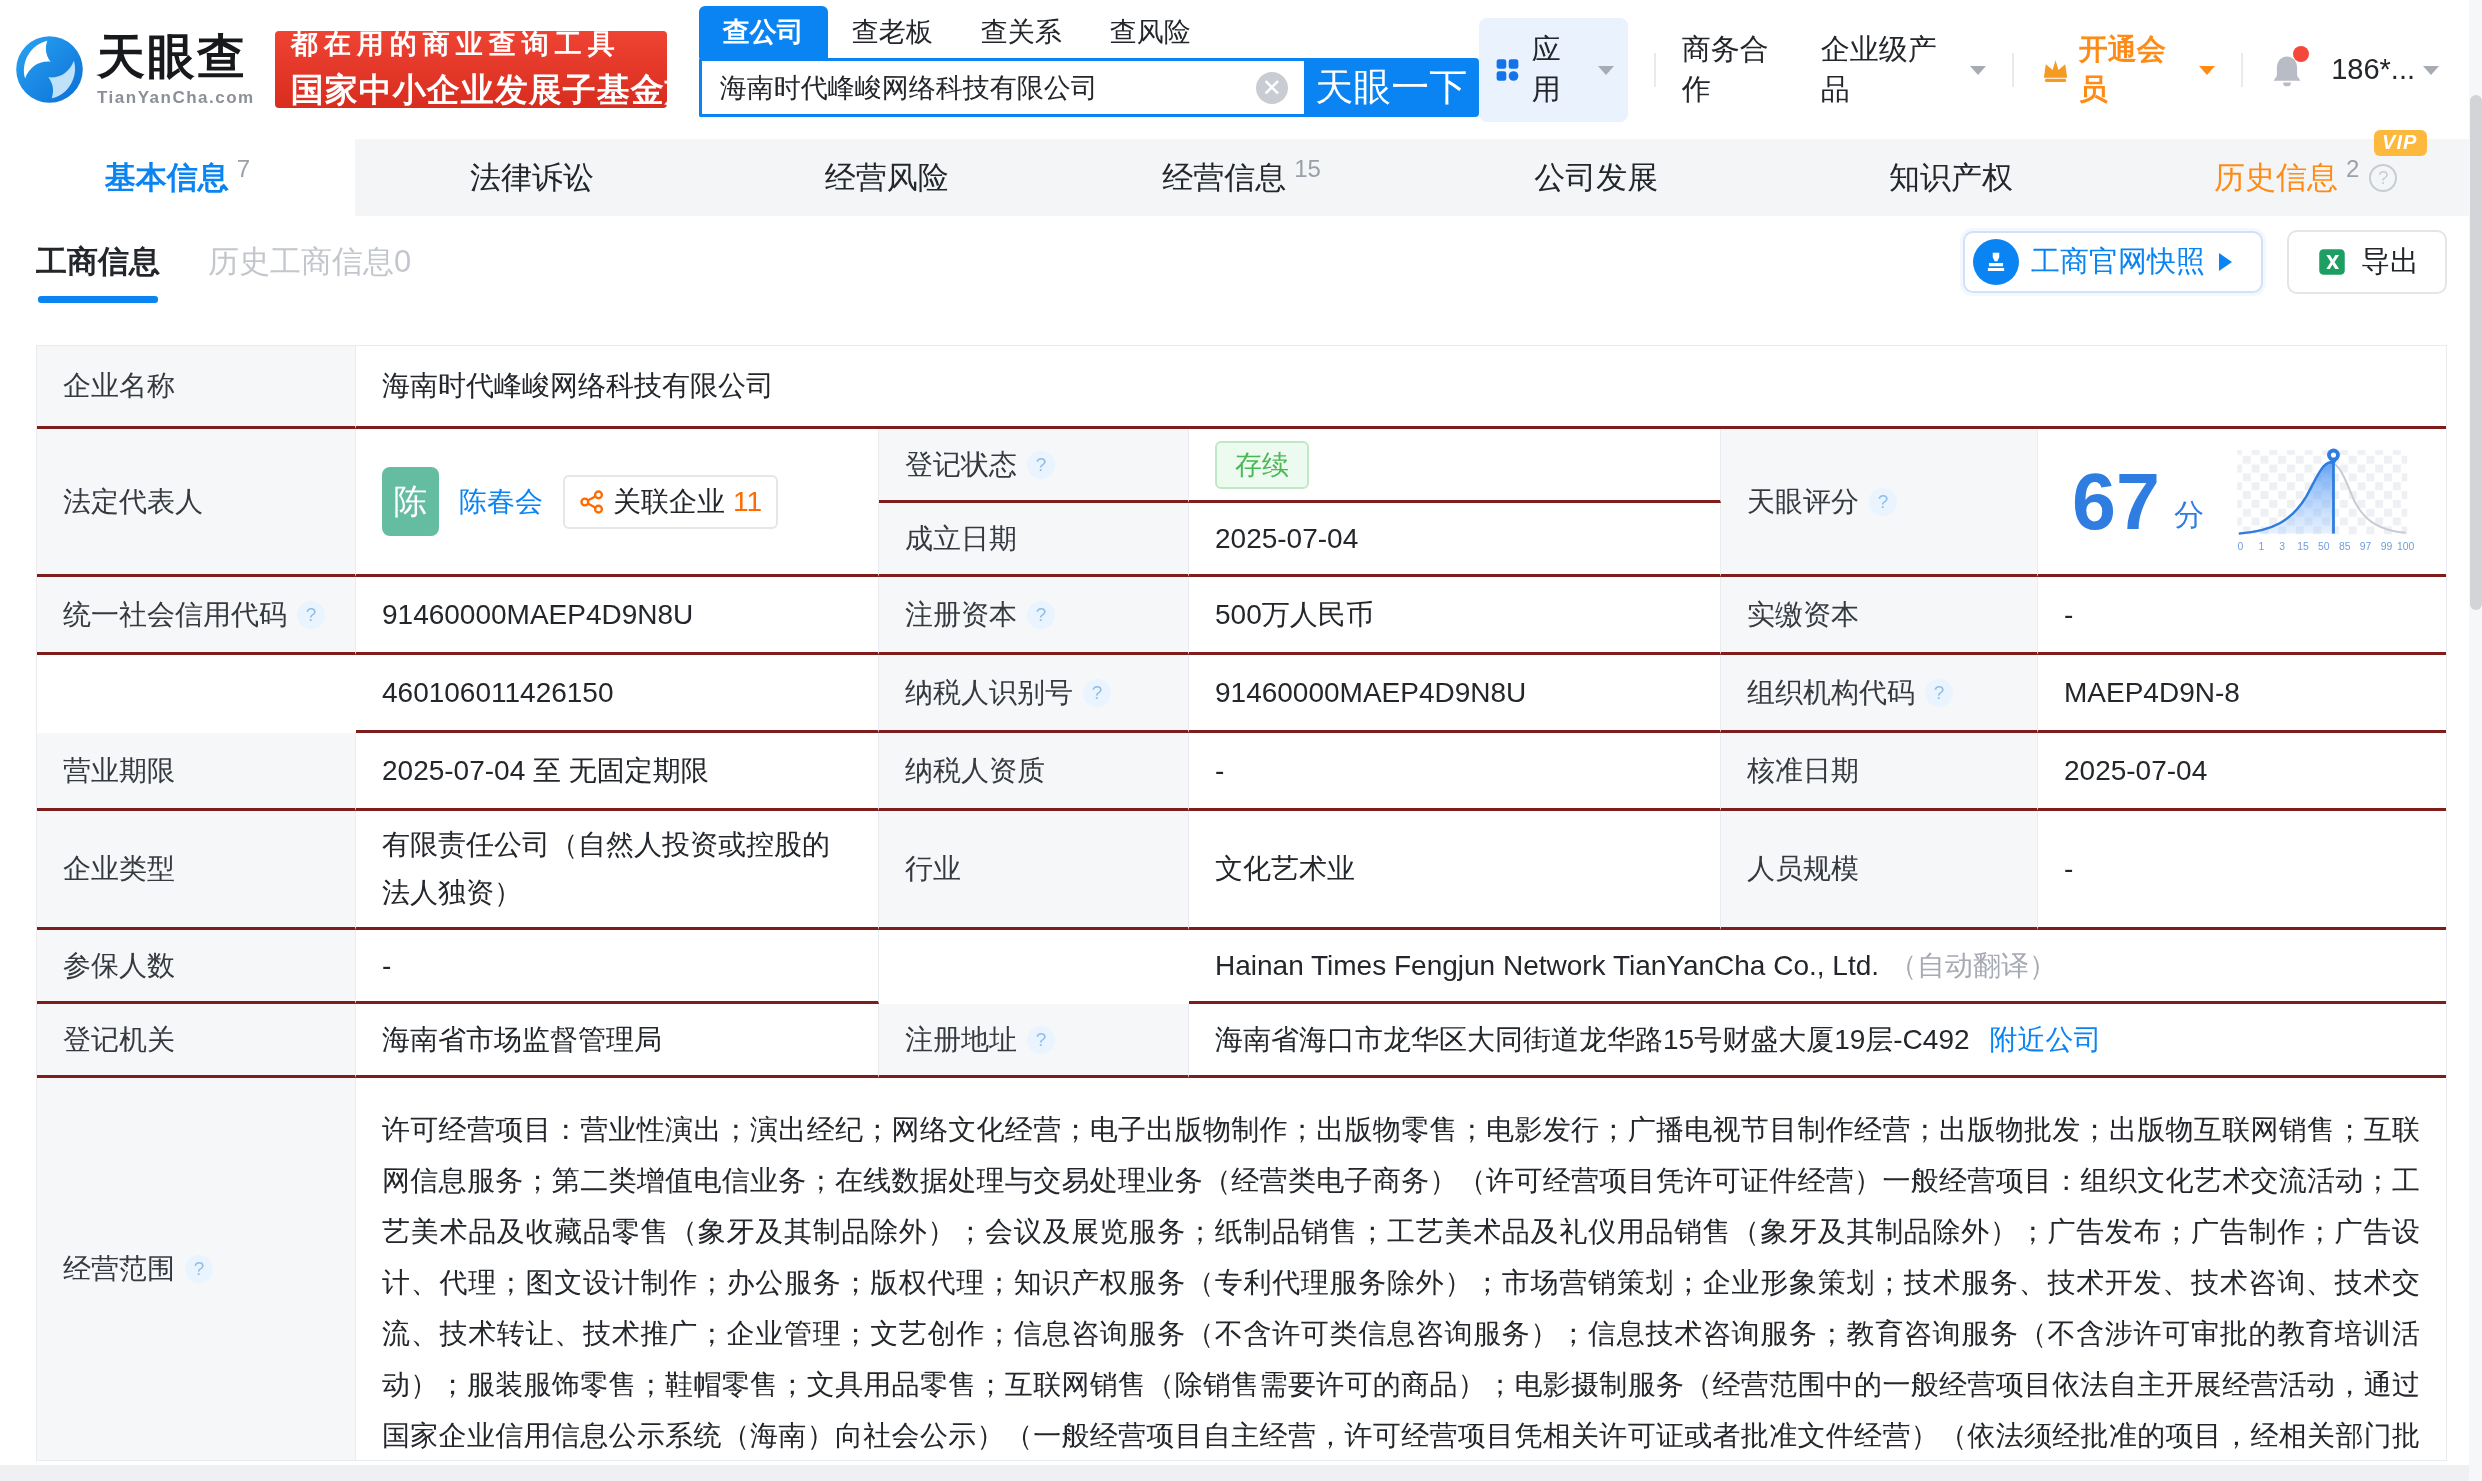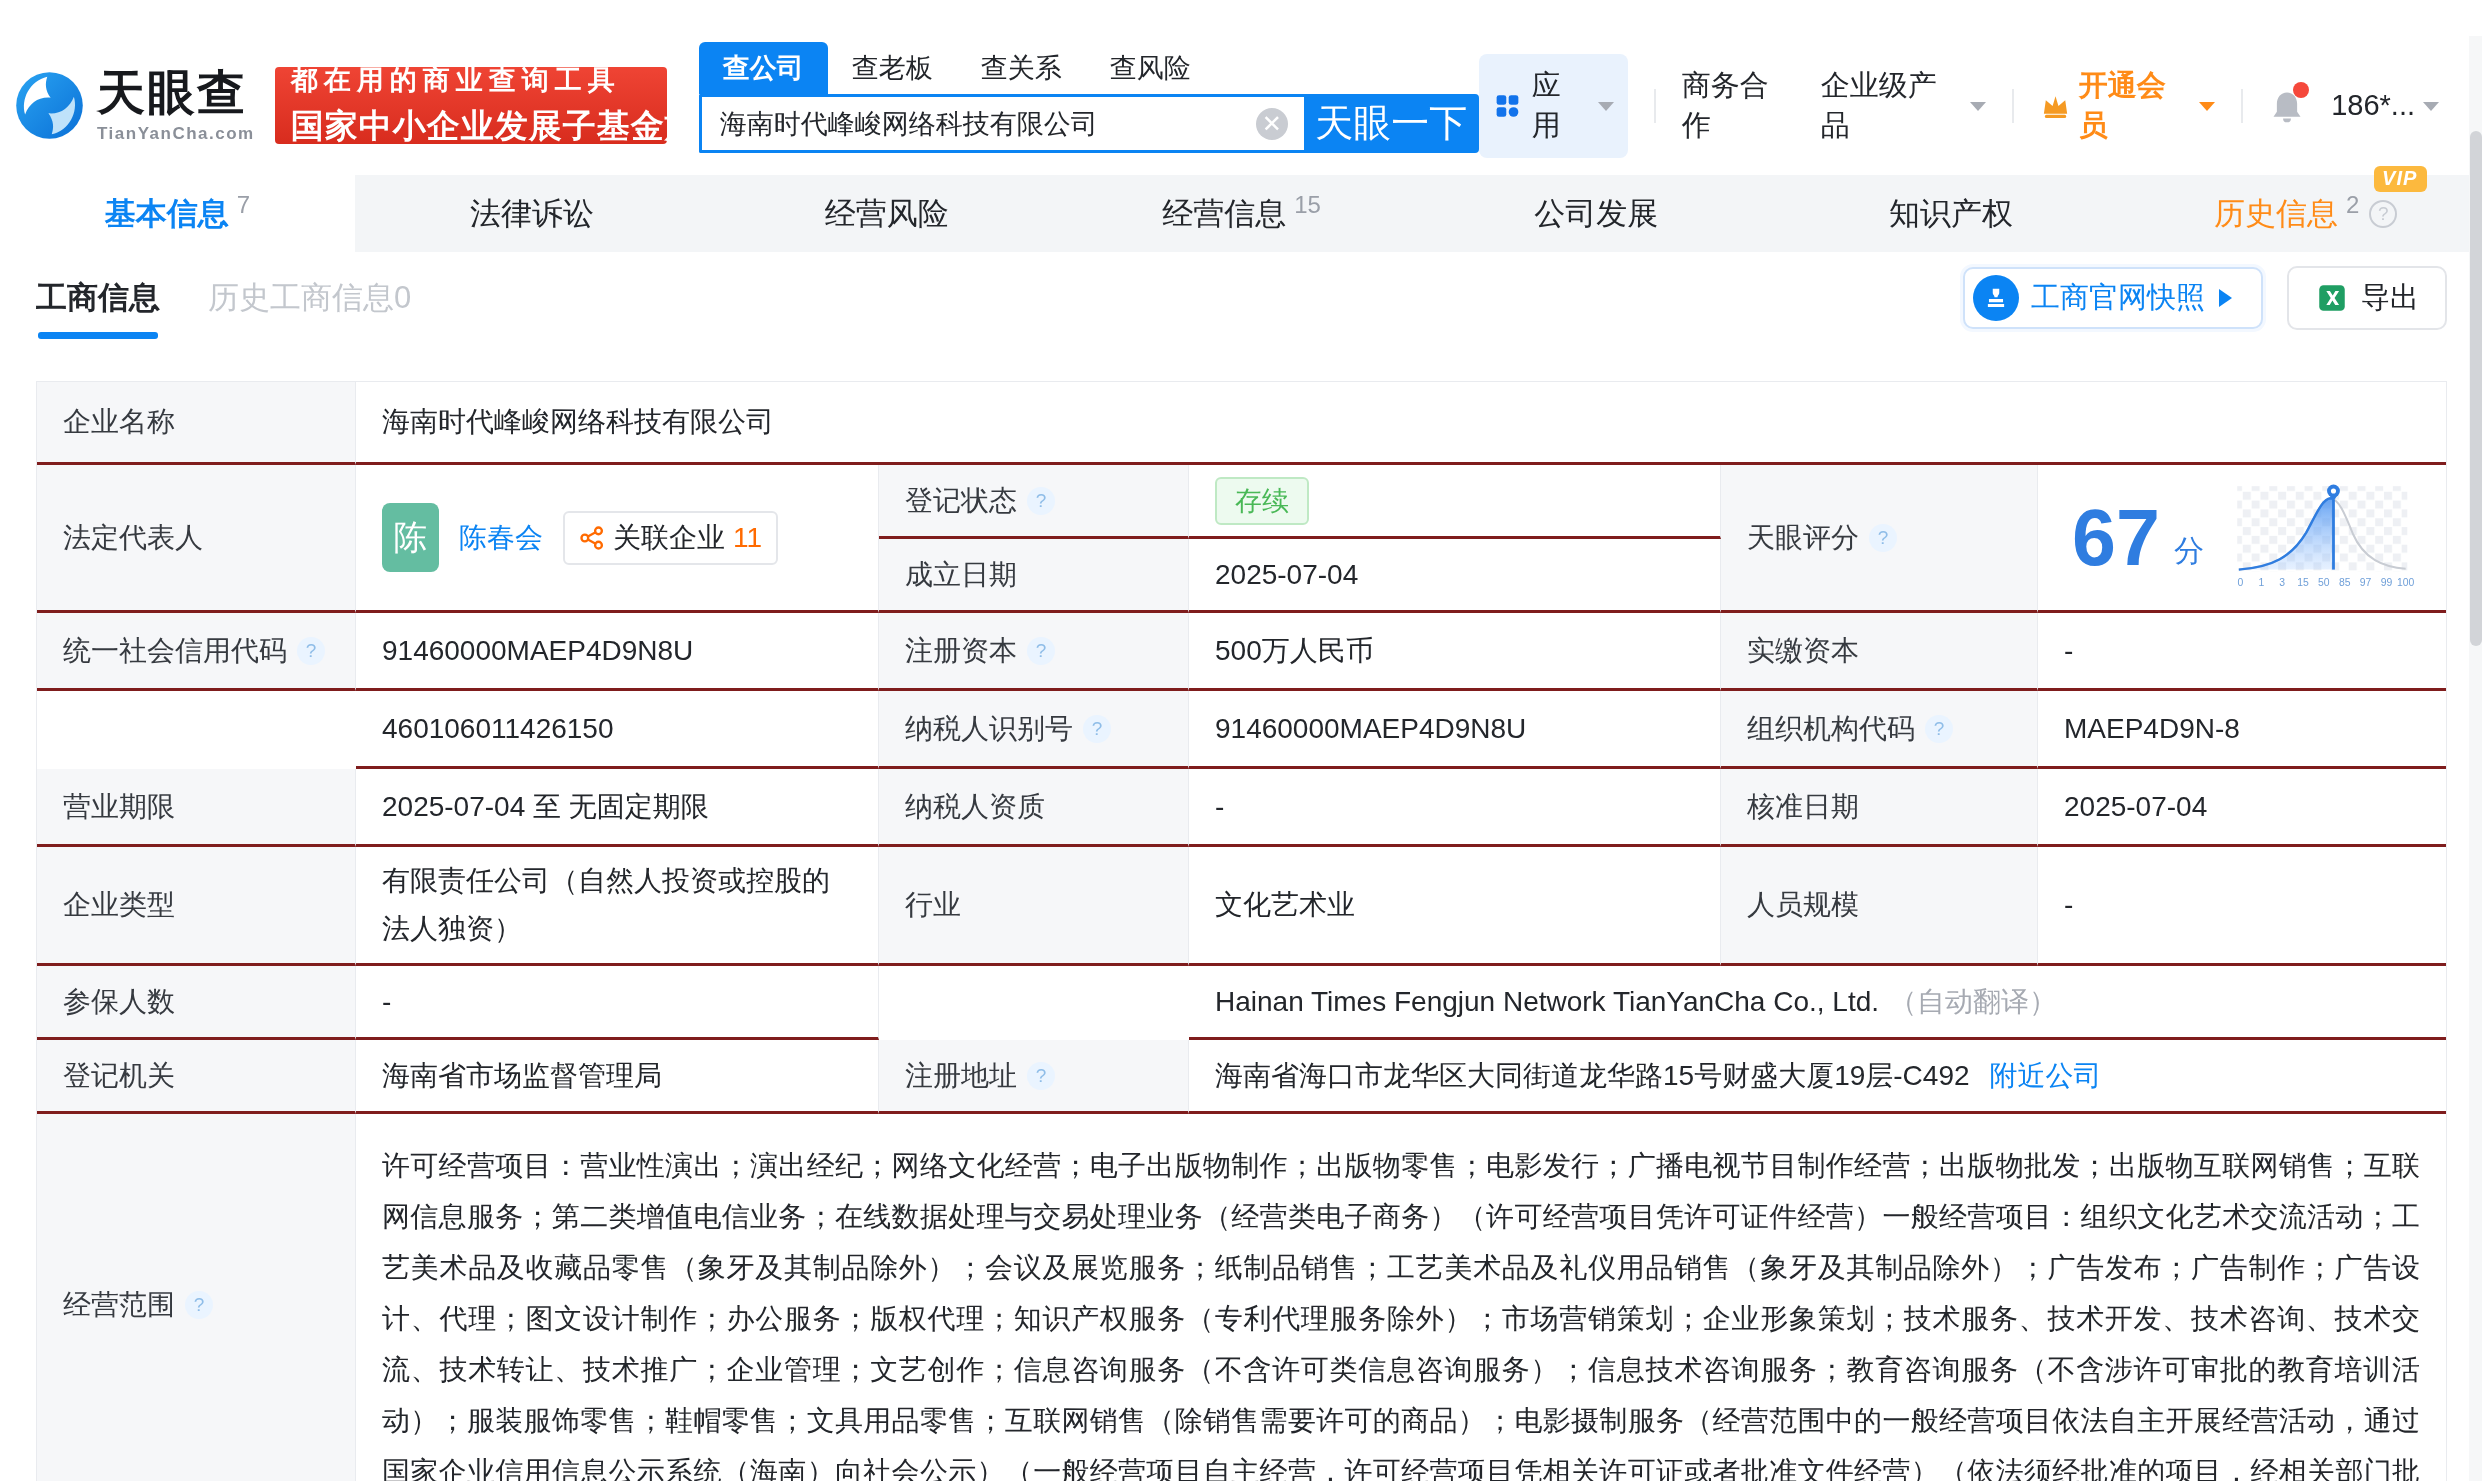--- a/index.html
+++ b/index.html
@@ -1,21 +1,21 @@
 <!DOCTYPE html>
 <html><head>
 <meta charset="utf-8">
 <style>
   * { margin:0; padding:0; box-sizing:border-box; }
   html,body { width:2483px; height:1481px; }
   body { font-family:"Liberation Sans","DejaVu Sans",sans-serif; background:#fff; color:#23262b; overflow:hidden; }
   .page { position:relative; width:2483px; height:1481px; background:#fff; }
 
   
-  .header { height:139px; display:flex; align-items:center; padding:0 44px 0 14px; position:relative;margin-top:36px; }
+  .header { height:139px; display:flex; align-items:center; padding:0 44px 0 14px; position:relative; }
   .logo { display:flex; align-items:center; gap:12px; }
   .logo-txt { display:flex; flex-direction:column; line-height:1; }
   .logo-name { font-size:48px; font-weight:800; color:#17191d; letter-spacing:2px; }
   .logo-domain { font-size:17px; color:#8a8f98; margin-top:8px; letter-spacing:1.5px; font-weight:700; }
   .banner { margin-left:20px; width:392px; height:77px; border-radius:4px;
             background:linear-gradient(180deg,#ef4434,#d82c1e);
             color:#fff; display:flex; flex-direction:column; justify-content:center; padding:0 16px; }
   .banner-l1 { font-size:27px; font-weight:700; letter-spacing:6px; white-space:nowrap; }
   .banner-l2 { font-size:33px; font-weight:700; letter-spacing:1px; margin-top:6px; white-space:nowrap; }
 

